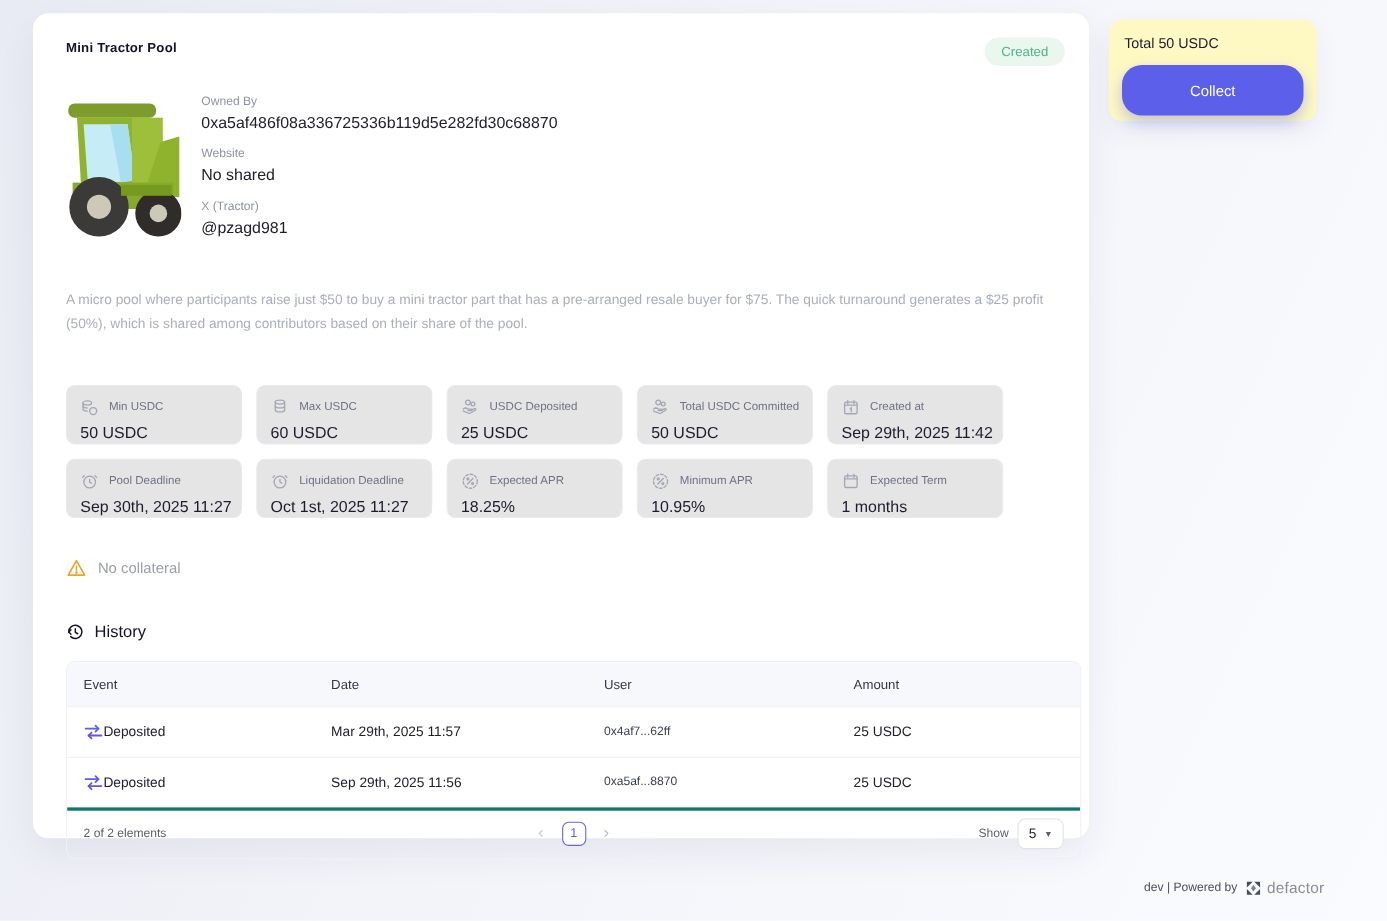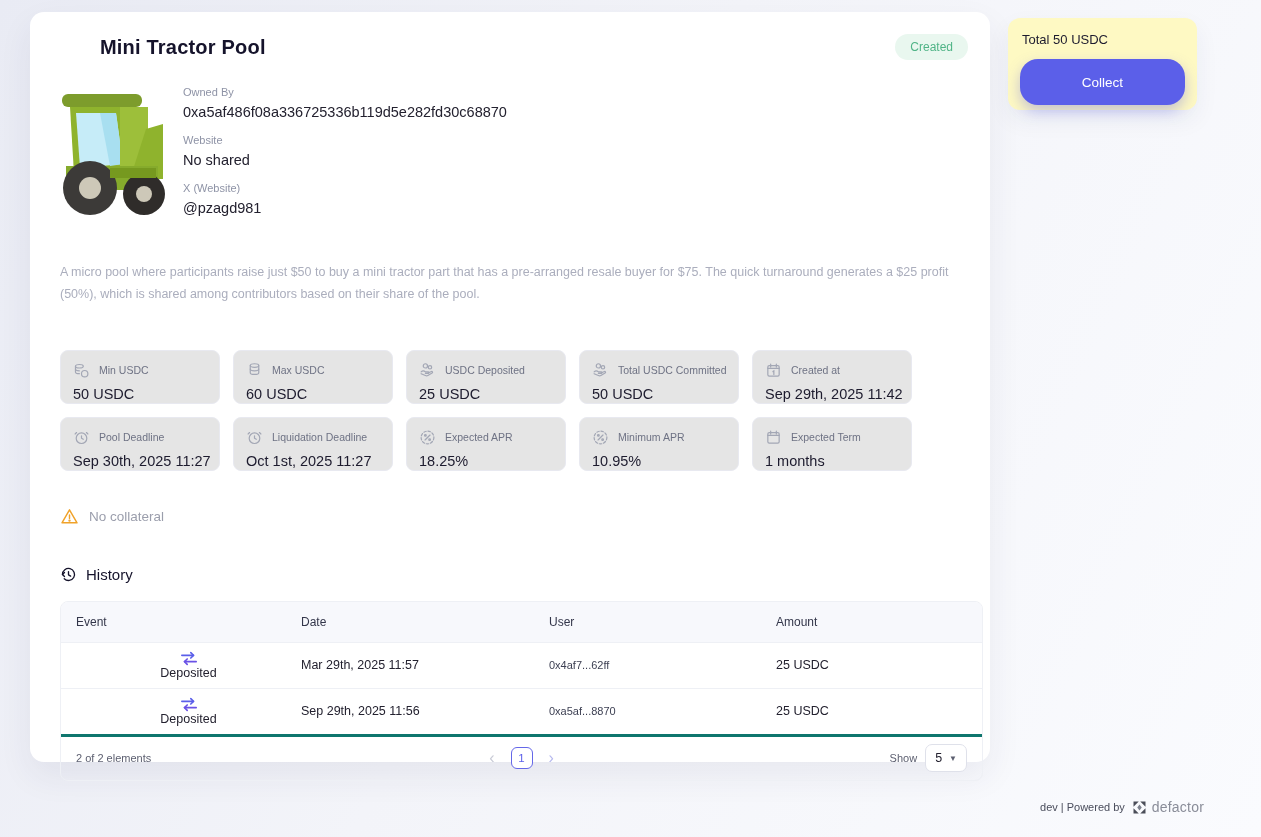--- a/index.html
+++ b/index.html
@@ -10,21 +10,21 @@
     position:relative; overflow:hidden; color:#23212f;
   }
   .main-card {
     position:absolute; left:30px; top:12px; width:960px; height:750px;
     background:#fff; border-radius:14px;
     box-shadow:0 14px 34px rgba(40,44,80,.07);
     padding:24px 22px 0 15px;
   }
   
   .card-header { display:flex; justify-content:space-between; align-items:flex-start; padding-left:15px; }
-  .pool-title { font-size:20px; font-weight:bold; color:#15132b; letter-spacing:.2px;margin-left:40px; }
+  .pool-title { font-size:12px; font-weight:bold; color:#15132b; letter-spacing:.2px; }
   .status-badge {
     background:#e9f7ef; color:#50b487; font-size:12px;
     padding:6px 15px; border-radius:15px; margin-top:-2px;
   }
   
   .profile-row { display:flex; margin-top:24px; padding-left:15px; }
   .pool-image { width:105px; height:133px; flex:0 0 105px; }
   .profile-info { margin-left:18px; padding-top:2px; }
   .info-label { font-size:11px; color:#8e93a6; margin-bottom:6px; }
   .info-value { font-size:14.5px; color:#23212f; margin-bottom:14px; }
@@ -49,21 +49,21 @@
   
   .history-header { display:flex; align-items:center; gap:9px; margin:40px 0 0 15px; }
   .history-title { font-size:15px; font-weight:normal; color:#15132b; }
   .history-table { margin:18px 0 0 15px; width:923px; border:1px solid #eef0f5; border-radius:8px; overflow:hidden; }
   .t-row { display:grid; grid-template-columns:225px 248px 227px 1fr; align-items:center; padding:0 15px; }
   .t-head { background:#f7f8fc; height:40px; }
   .t-head .t-cell { font-size:12px; color:#33364a; font-weight:500; }
   .t-body-row { height:46px; border-top:1px solid #eef0f5; background:#fff; }
   .t-cell { font-size:12.5px; color:#23212f; }
   .t-cell.user { font-size:11px; color:#3c3f52; }
-  .event-cell { display:flex; align-items:center; gap:0;flex-direction:column; }
+  .event-cell { display:flex; align-items:center; gap:0; }
   
   .pagination-row {
     display:flex; align-items:center; justify-content:space-between;
     border-top:3px solid #0f766e; height:46px; padding:0 15px;
   }
   .pg-summary { font-size:11px; color:#5c5f70; width:200px; }
   .pg-center { display:flex; align-items:center; gap:16px; }
   .pg-chevron { font-size:16px; color:#c9cbd6; cursor:pointer; background:none; border:none; font-family:inherit; }
   .pg-chevron.next { color:#b6b9ee; }
   .pg-page {
@@ -119,21 +119,21 @@
       <circle cx="30" cy="104" r="11" fill="#cdc8b8"></circle>
       <circle cx="84" cy="110" r="21" fill="#2f2c2a"></circle>
       <circle cx="84" cy="110" r="8" fill="#cdc8b8"></circle>
       <rect x="50" y="84" width="46" height="10" fill="#76991f"></rect>
     </svg>
     <div class="profile-info">
       <div class="info-label">Owned By</div>
       <div class="info-value">0xa5af486f08a336725336b119d5e282fd30c68870</div>
       <div class="info-label">Website</div>
       <div class="info-value">No shared</div>
-      <div class="info-label">X (Website)</div>
+      <div class="info-label">X (Tractor)</div>
       <div class="info-value">@pzagd981</div>
     </div>
   </div>
 
   <p class="pool-description">A micro pool where participants raise just $50 to buy a mini tractor part that has a pre-arranged resale buyer for $75. The quick turnaround generates a $25 profit (50%), which is shared among contributors based on their share of the pool.</p>
 
   <div class="stats-grid">
 
     <div class="stat-card">
       <div class="stat-top">

